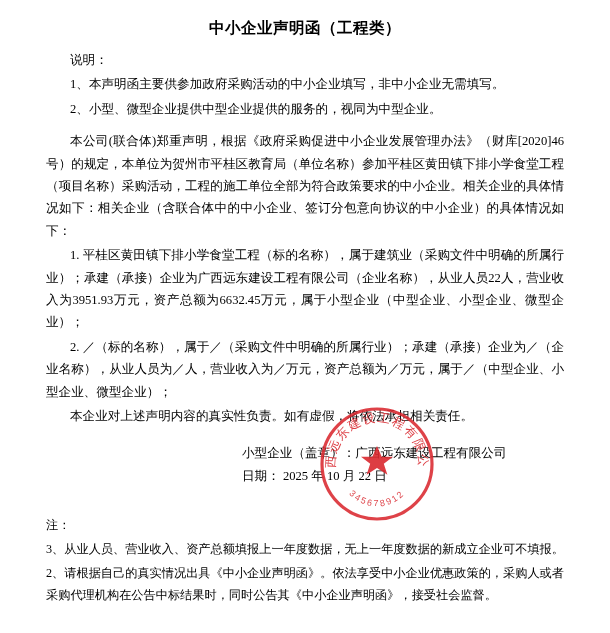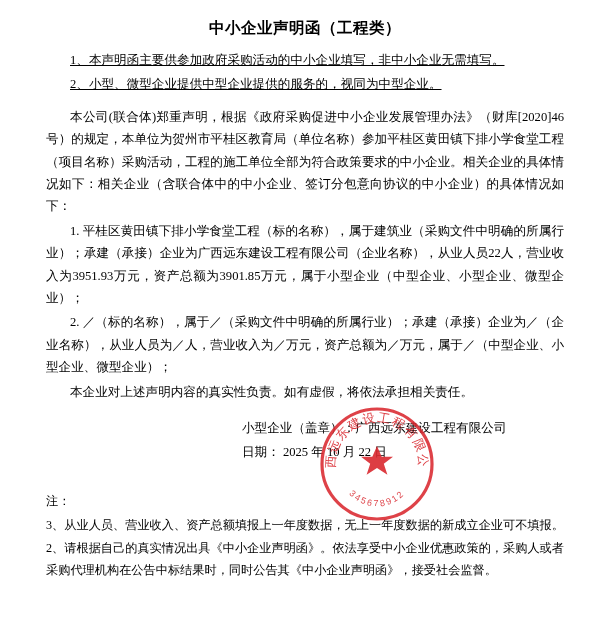--- a/index.html
+++ b/index.html
@@ -31,21 +31,21 @@
     font-family: "Liberation Serif", "DejaVu Serif", serif;
   }
   .para {
     font-size: 12.6px;
     line-height: 1.78;
     text-align: justify;
     margin: 0 0 2px 0;
     text-justify: inter-ideograph;
   }
   .indent2 { text-indent: 24px; }
-  .indent-item { text-indent: 24px; text-decoration: underline; }
+  .indent-item { text-indent: 24px; }
   .u {
     text-underline-offset: 2px;
   }
   .sig-block {
     margin-top: 14px;
     font-size: 12.6px;
     line-height: 1.9;
     padding-left: 196px;
     position: relative;
     z-index: 1;
@@ -69,32 +69,33 @@
   .stamp svg { display: block; }
   .spacer-md { height: 8px; }
 </style>
 </head>
 <body>
 
 <div class="page">
 
   <div class="doc-title">中小企业声明函（工程类）</div>
 
+  <div class="para indent2">说明：</div>
   <div class="para indent-item">1、本声明函主要供参加政府采购活动的中小企业填写，非中小企业无需填写。</div>
   <div class="para indent-item">2、小型、微型企业提供中型企业提供的服务的，视同为中型企业。</div>
 
   <div class="spacer-md"></div>
 
   <div class="para indent2">
     <span>本公司(联合体)郑重声明，根据《政府采购促进中小企业发展管理办法》（财库[2020]46 号）的规定，本单位为</span><span class="u">贺州市平桂区教育局（单位名称）</span><span>参加</span><span class="u">平桂区黄田镇下排小学食堂工程（项目名称）</span><span>采购活动，工程的施工单位全部为符合政策要求的中小企业。相关企业的具体情况如下：相关企业（含联合体中的中小企业、签订分包意向协议的中小企业）的具体情况如下：</span>
   </div>
 
   <div class="para indent2">
     <span>1.</span>
-    <span class="u">平桂区黄田镇下排小学食堂工程（标的名称）</span><span>，属于</span><span class="u">建筑业（采购文件中明确的所属行业）</span><span>；承建（承接）企业为</span><span class="u">广西远东建设工程有限公司（企业名称）</span><span>，从业人员</span><span class="u">22</span><span>人，营业收入为</span><span class="u">3951.93</span><span>万元，资产总额为</span><span class="u">3901.85</span><span>万元，属于</span><span class="u">小型企业（中型企业、小型企业、微型企业）</span><span>；</span>
+    <span class="u">平桂区黄田镇下排小学食堂工程（标的名称）</span><span>，属于</span><span class="u">建筑业（采购文件中明确的所属行业）</span><span>；承建（承接）企业为</span><span class="u">广西远东建设工程有限公司（企业名称）</span><span>，从业人员</span><span class="u">22</span><span>人，营业收入为</span><span class="u">3951.93</span><span>万元，资产总额为</span><span class="u">6632.45</span><span>万元，属于</span><span class="u">小型企业（中型企业、小型企业、微型企业）</span><span>；</span>
   </div>
 
   <div class="para indent2">
     <span>2.</span>
     <span class="u">／（标的名称）</span><span>，属于</span><span class="u">／</span><span>（采购文件中明确的所属行业）；承建（承接）企业为</span><span class="u">／（企业名称）</span><span>，从业人员为</span><span class="u">／</span><span>人，营业收入为</span><span class="u">／</span><span>万元，资产总额为</span><span class="u">／</span><span>万元，属于</span><span class="u">／</span><span>（中型企业、小型企业、微型企业）；</span>
   </div>
 
 
   <div class="para indent2">本企业对上述声明内容的真实性负责。如有虚假，将依法承担相关责任。</div>
 

